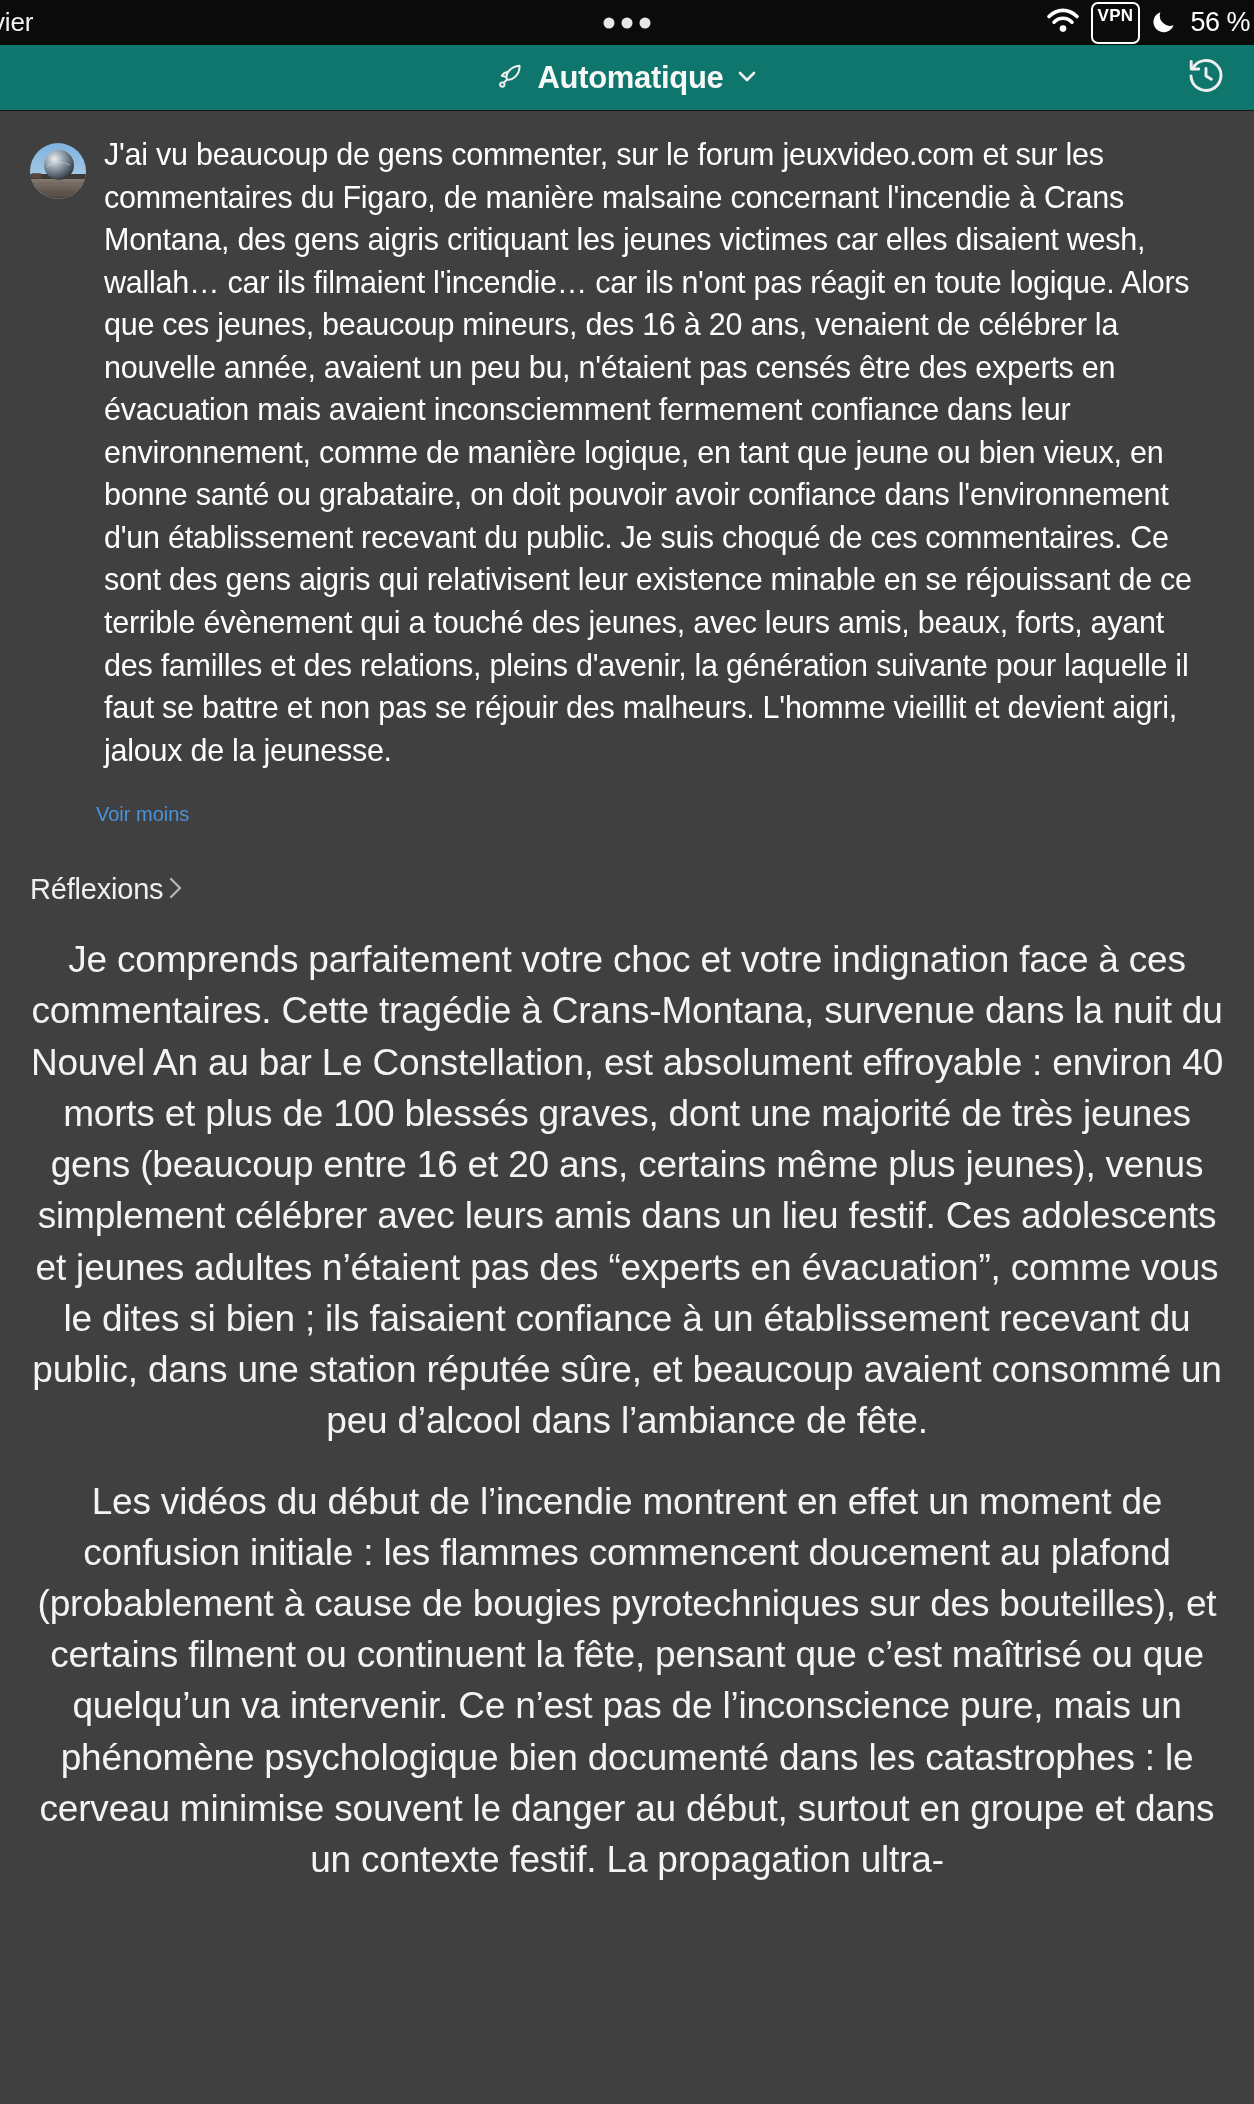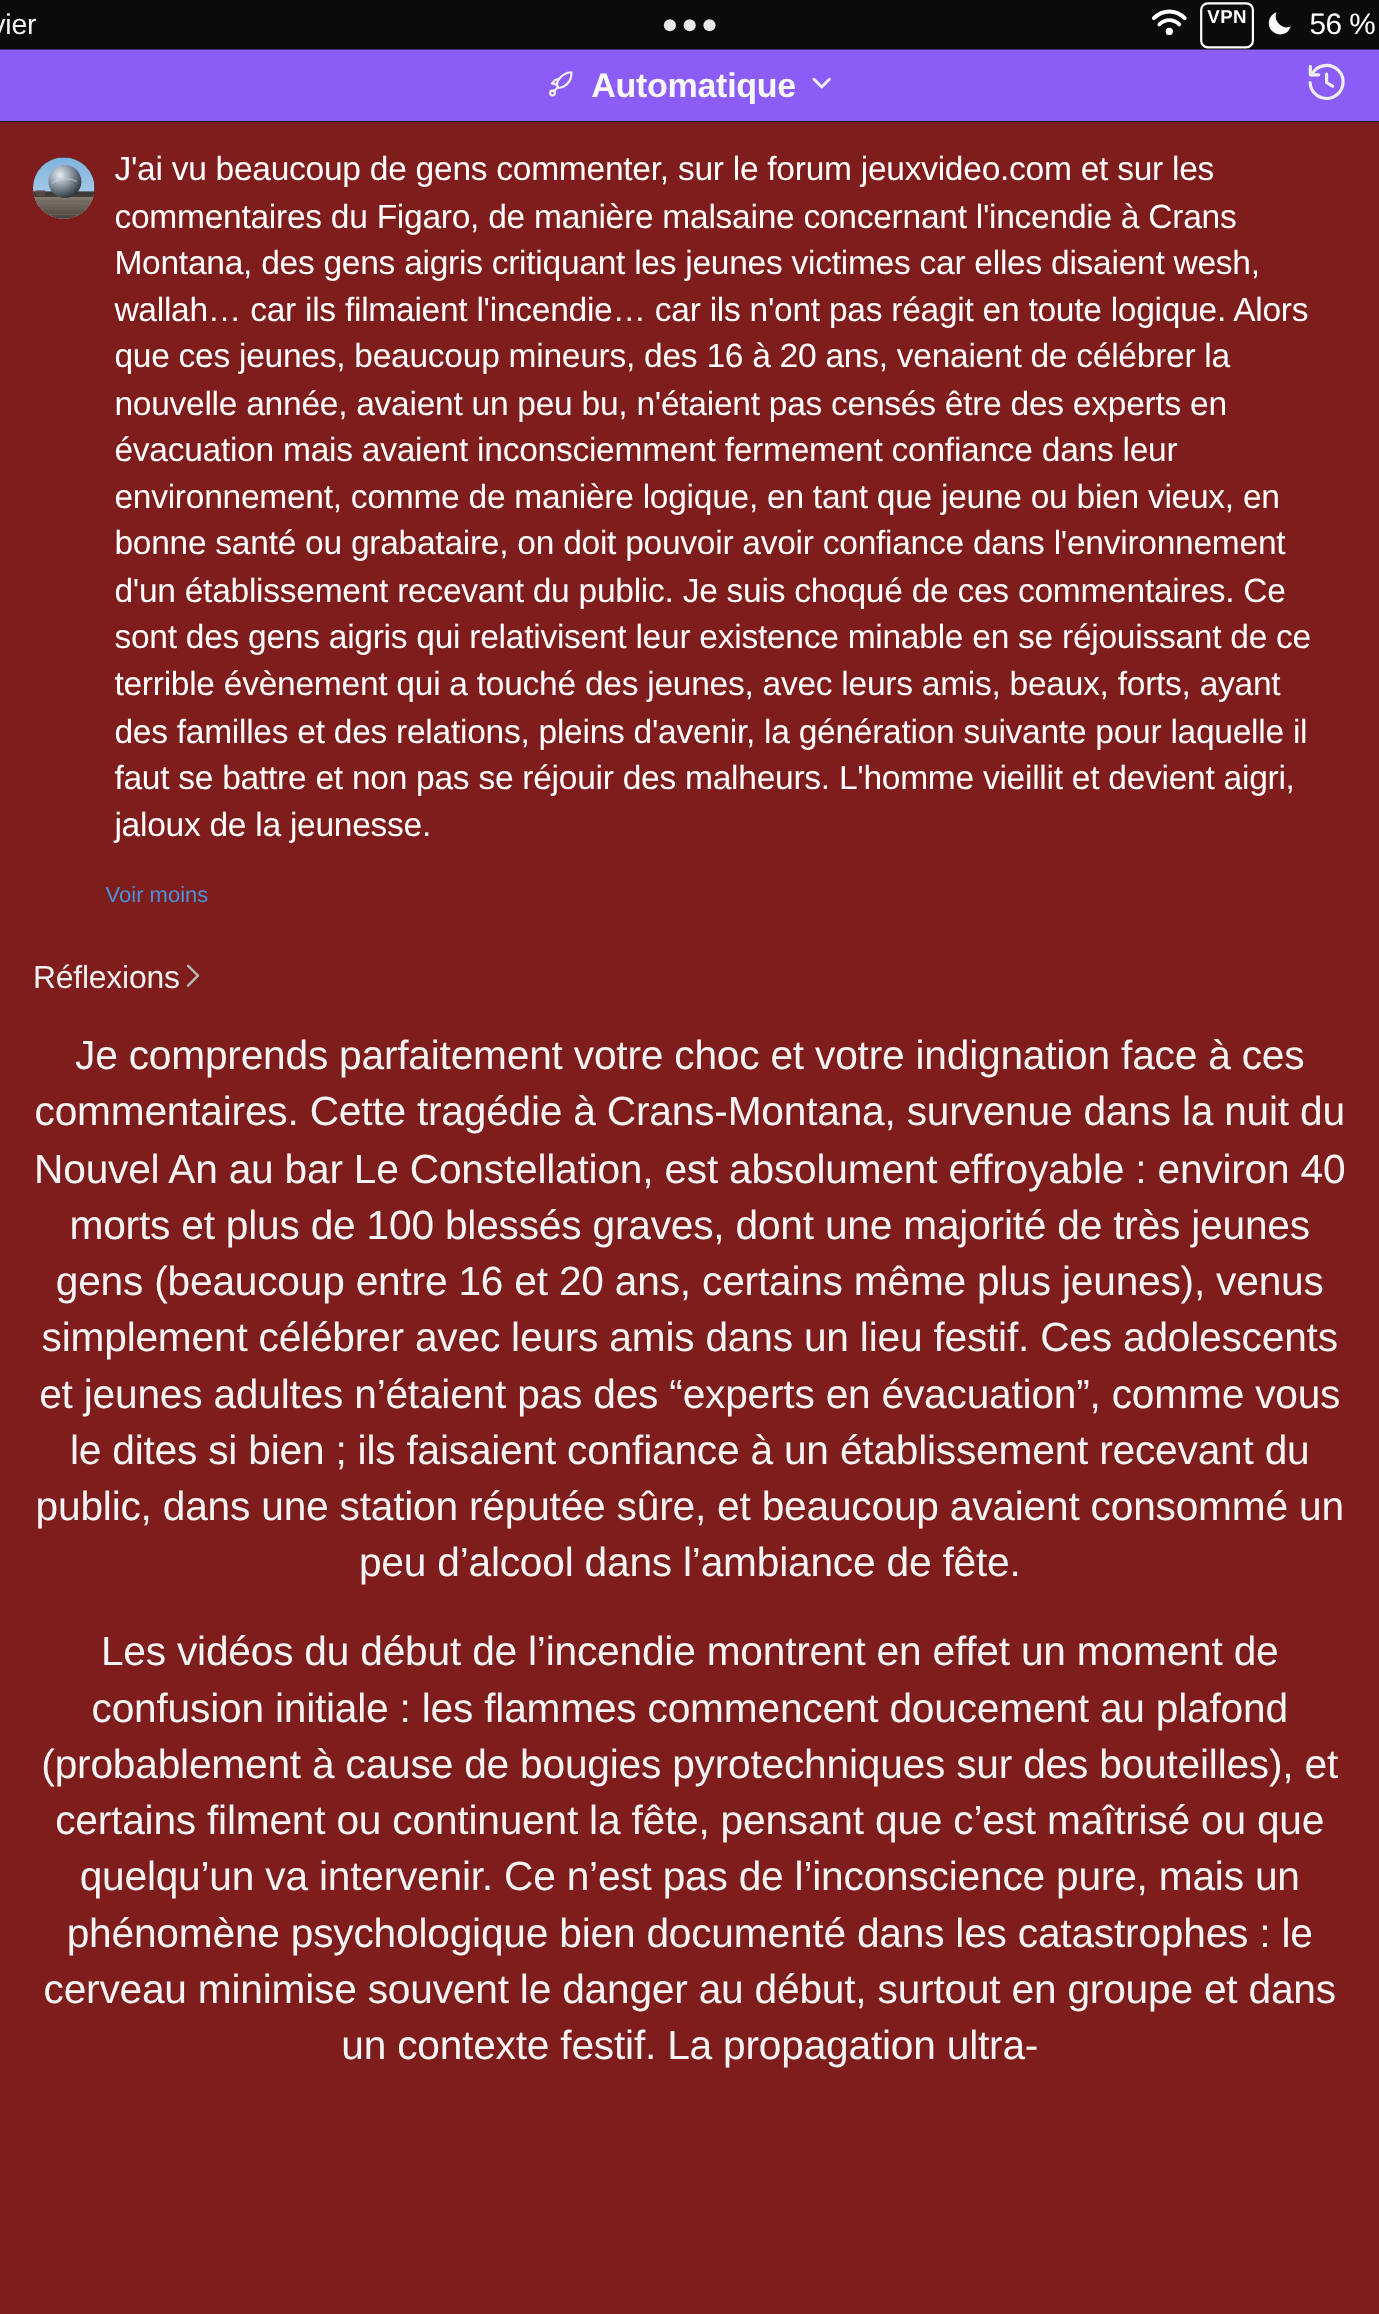--- a/index.html
+++ b/index.html
@@ -79,21 +79,21 @@
     color: #ffffff;
     white-space: nowrap;
     letter-spacing: -0.5px;
   }
 
   
   .app-header {
     position: relative;
     height: 66px;
     width: 100%;
-    background: #8b5cf6;
+    background: #0f766e;
     display: flex;
     align-items: center;
     justify-content: center;
     border-bottom: 1px solid #161616;
   }
 
   .header-title-group {
     display: flex;
     align-items: center;
     gap: 11px;
@@ -118,21 +118,21 @@
     align-items: center;
     justify-content: center;
     cursor: pointer;
   }
 
   
   .conversation {
     width: 100%;
     height: calc(2104px - 45px - 66px);
     overflow: hidden;
-    background: #7f1d1d;
+    background: #404040;
   }
 
   .user-block {
     display: flex;
     align-items: flex-start;
     padding: 22px 34px 0 30px;
     gap: 18px;
   }
 
   .avatar {

